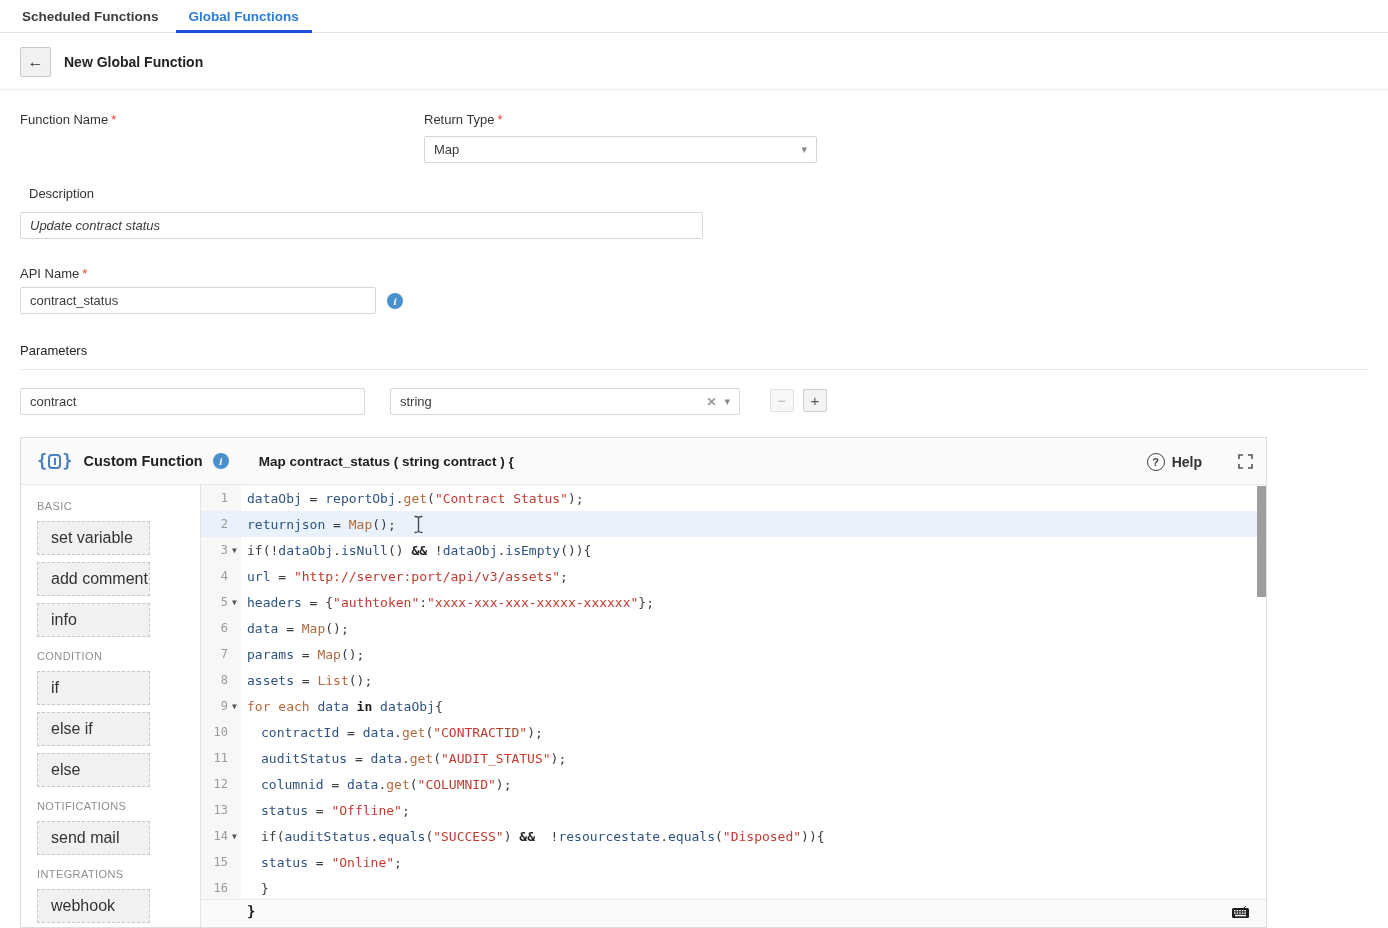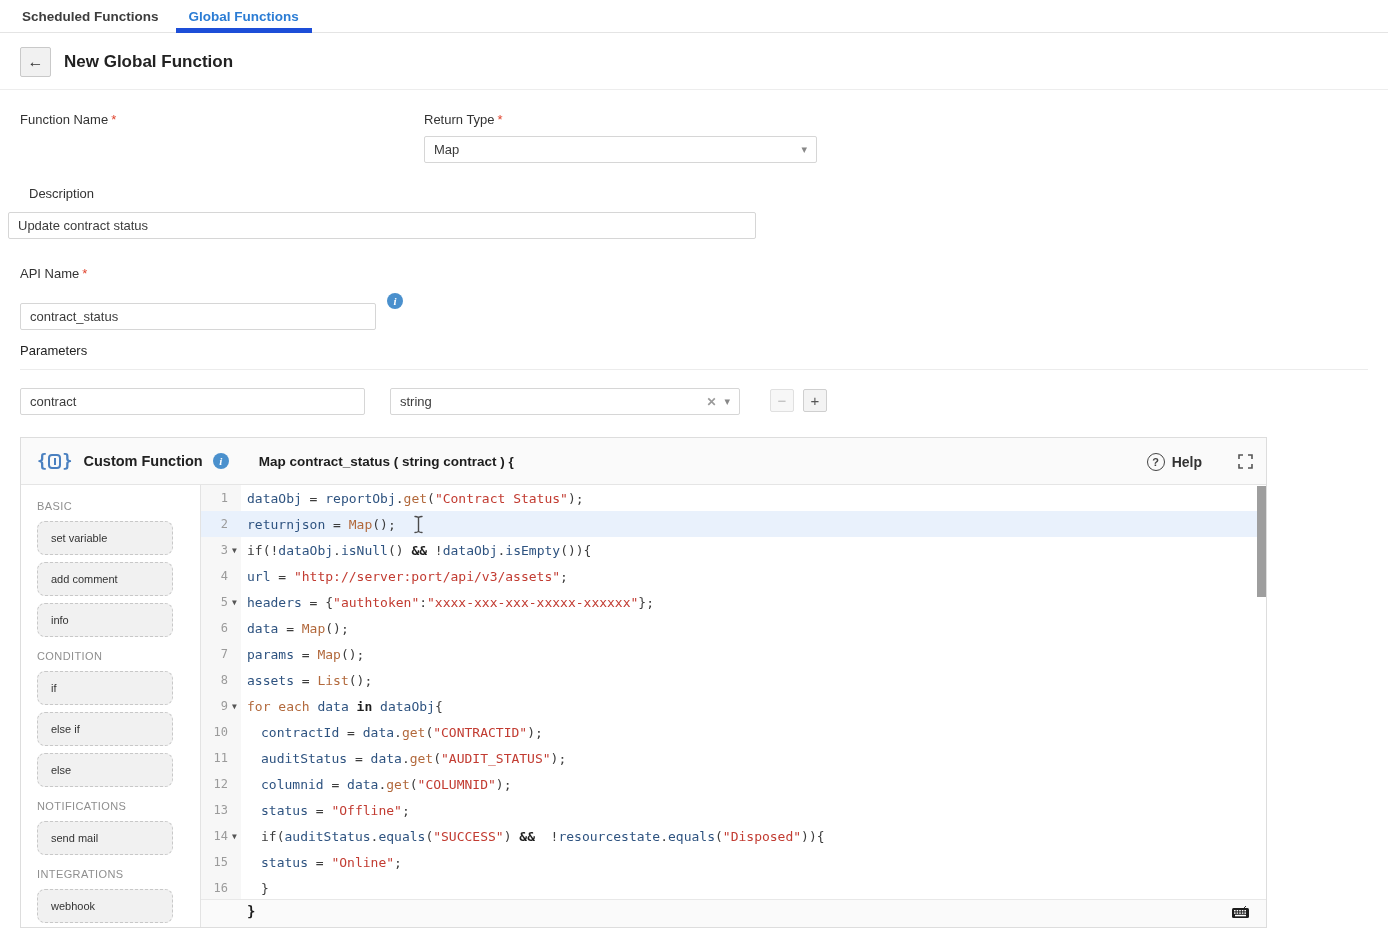--- a/index.html
+++ b/index.html
@@ -4,28 +4,28 @@
 <style>
   * { box-sizing: border-box; margin: 0; padding: 0; }
   html,body { background:#fff; }
   body { font-family:"Liberation Sans", sans-serif; color:#333; }
   #app { position:relative; width:1388px; height:928px; background:#fff; overflow:hidden; }
 
   
   .tabbar { position:absolute; top:0; left:0; right:0; height:33px; display:flex; gap:4px;
             padding-left:9px; border-bottom:1px solid #e4e4e4; background:#fff; }
   .tab { font-size:13.5px; font-weight:bold; color:#3d3d3d; padding:9px 13px 16px 13px; height:33px; cursor:pointer; }
-  .tab.active { color:#2b7cd4; border-bottom:5px solid #1d4ed8; }
+  .tab.active { color:#2b7cd4; border-bottom:3px solid #1d4ed8; }
 
   
   .backrow { position:absolute; top:47px; left:20px; display:flex; align-items:center; }
   .back-btn { width:31px; height:30px; background:#f1f1f1; border:1px solid #c9c9c9; border-radius:2px;
               display:flex; align-items:center; justify-content:center; cursor:pointer; }
   .back-btn span { font-size:16px; font-weight:bold; color:#333; line-height:1; }
-  .page-title { margin-left:13px; font-size:17px; font-weight:bold; color:#222; }
+  .page-title { margin-left:13px; font-size:14px; font-weight:bold; color:#222; }
   .pagediv { position:absolute; top:89px; left:0; right:0; border-top:1px solid #ededed; }
 
   
   .flabel { position:absolute; font-size:13px; color:#333;text-align:right; }
   .req { color:#e0442e; margin-left:3px; }
   .tinput { position:absolute; height:27px; border:1px solid #d6d6d6; border-radius:2px; background:#fff;
             font-size:13px; color:#3c3c3c; padding:0 9px; font-family:"Liberation Sans",sans-serif; outline:none; }
   .tselect { position:absolute; height:27px; border:1px solid #d6d6d6; border-radius:2px; background:#fff;
              font-size:13px; color:#3c3c3c; display:flex; align-items:center; padding:0 9px; cursor:pointer; }
   .tselect .grow { flex:1; }
@@ -61,22 +61,22 @@
                  align-items:center; justify-content:center; font-size:11px; font-weight:bold; color:#444; }
   .help .htxt { font-size:14px; font-weight:bold; color:#333; }
   .fs-icon { position:absolute; right:13px; top:16px; width:15px; height:15px; cursor:pointer; }
 
   .panel-body { flex:1; display:flex; min-height:0; }
 
   
   .sb { width:180px; flex:none; border-right:1px solid #e3e3e3; padding:15px 0 0 16px; overflow:hidden; background:#fff; }
   .sb-sec { font-size:11px; color:#8f8f8f; letter-spacing:.4px; margin:13px 0 9px 0; }
   .sb-sec:first-child { margin-top:0; }
-  .sb-btn { width:136px; height:34px; line-height:32px; padding-left:13px; margin-bottom:7px;
-            border:1px dashed #c8c8c8; background:#f1f1f1; font-size:11px; color:#333; border-radius:8px; cursor:grab; }
+  .sb-btn { width:113px; height:34px; line-height:32px; padding-left:13px; margin-bottom:7px;
+            border:1px dashed #c8c8c8; background:#f1f1f1; font-size:16px; color:#333; border-radius:0; cursor:grab; }
 
   
   .ed-col { flex:1; display:flex; flex-direction:column; position:relative; min-width:0; }
   .code-area { flex:1; overflow:hidden; position:relative; }
   .crow { display:flex; height:26px; align-items:center; font-family:"DejaVu Sans Mono", monospace; font-size:13px; }
   .crow .gut { width:40px; flex:none; background:#f7f7f7; height:26px; display:flex; align-items:center;
                justify-content:flex-end; }
   .crow.active { background:#e9f1fc; }
   .crow.active .gut { background:#e9f1fc; }
   .lnum { color:#9b9b9b; font-size:12px; text-align:right; }
@@ -123,26 +123,26 @@
 
   <div class="flabel" style="top:112px; left:424px;">
     <span>Return Type</span><span class="req">*</span>
   </div>
   <div class="tselect" style="top:136px; left:424px; width:393px;">
     <span class="grow">Map</span>
     <span class="dd-arrow">▾</span>
   </div>
 
   <div class="flabel" style="top:186px; left:20px;margin-left:9px;">Description</div>
-  <input class="tinput" style="top: 212px; left: 8px; width: 748px;" value="Update contract status">
+  <input class="tinput" style="top: 212px; left: 20px; width: 683px; font-style: italic;" value="Update contract status">
 
   <div class="flabel" style="top:266px; left:20px;">
     <span>API Name</span><span class="req">*</span>
   </div>
-  <input class="tinput" style="top: 303px; left: 20px; width: 356px;" value="contract_status">
+  <input class="tinput" style="top: 287px; left: 20px; width: 356px;" value="contract_status">
   <div class="info-dot" style="top:293px; left:387px;">i</div>
 
   <div class="sec-label" style="top:343px; left:20px;">Parameters</div>
   <div class="hr2"></div>
 
   <input class="tinput" style="top: 388px; left: 20px; width: 345px;" value="contract">
   <div class="tselect" style="top:388px; left:390px; width:350px;">
     <span class="grow">string</span>
     <span class="clear-x">✕</span>
     <span class="dd-arrow">▾</span>

